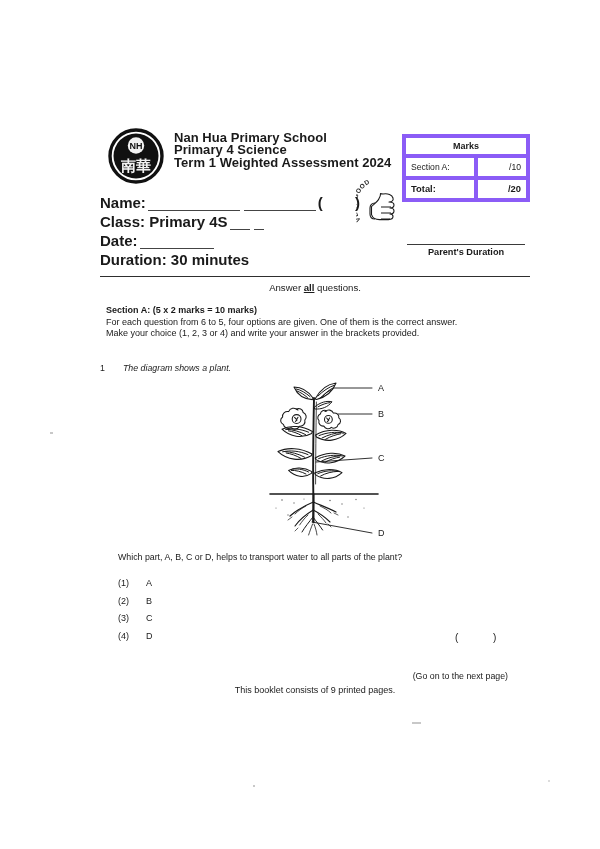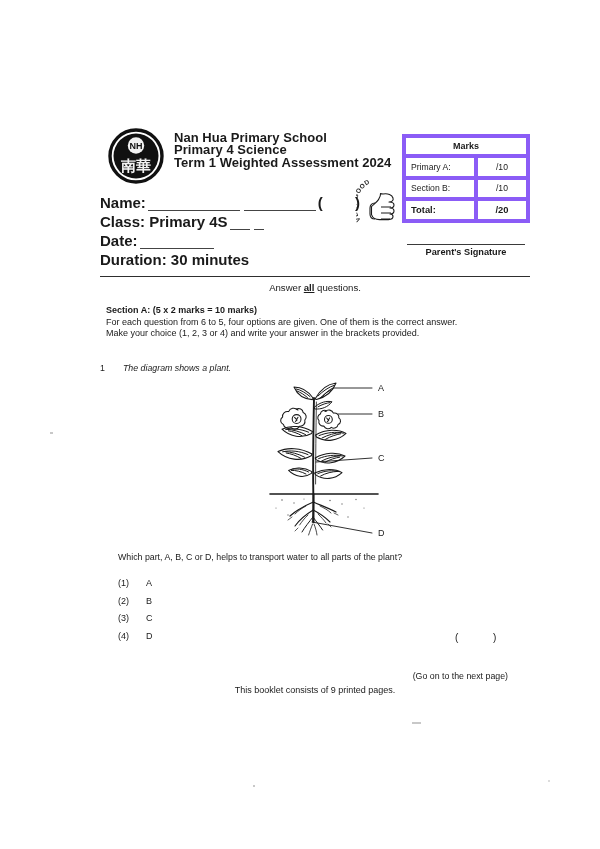--- a/index.html
+++ b/index.html
@@ -63,21 +63,21 @@
     font-weight: normal;
     color: #1a1a1a;
   }
   .marks-table .marks-head {
     text-align: center;
     font-weight: bold;
     font-size: 9px;
     padding: 3.2px 4px;
   }
   .marks-table .lbl { width: 58%; }
-  .marks-table .val { text-align: center; }
+  .marks-table .val { text-align: right; }
   .marks-table .bold-row td { font-weight: bold; font-size: 9.4px; }
 
   
   .vg-stamp {
     position: absolute;
     left: 256px;
     top: 50px;
     width: 58px;
     height: 52px;
   }
@@ -256,25 +256,21 @@
       <div>Primary 4 Science</div>
       <div>Term 1 Weighted Assessment 2024</div>
     </div>
 
     <table class="marks-table">
       <tbody>
           <tr>
         <th class="marks-head" colspan="2">Marks</th>
       </tr>
       <tr>
-        <td class="lbl">Primary A:</td>
-        <td class="val">/10</td>
-      </tr>
-      <tr>
-        <td class="lbl">Section B:</td>
+        <td class="lbl">Section A:</td>
         <td class="val">/10</td>
       </tr>
       <tr class="bold-row">
         <td class="lbl">Total:</td>
         <td class="val">/20</td>
       </tr>
     </tbody>
       </table>
 
     <div class="vg-stamp">
@@ -311,21 +307,21 @@
         <span class="lab">Date:</span>
         <span class="dotline dt-l"></span>
       </div>
       <div class="row">
         <span class="lab">Duration: 30 minutes</span>
       </div>
     </div>
 
     <div class="parent-sig">
       <div class="sig-line"></div>
-      <div class="sig-label">Parent's Signature</div>
+      <div class="sig-label">Parent's Duration</div>
     </div>
   </div>
 
   <div class="hr-main"></div>
   <div class="answer-all">
     <span>Answer </span><u>all</u><span> questions.</span>
   </div>
 
   <div class="section-a">
     <div class="sa-head">Section A: (5 x 2 marks = 10 marks)</div>

